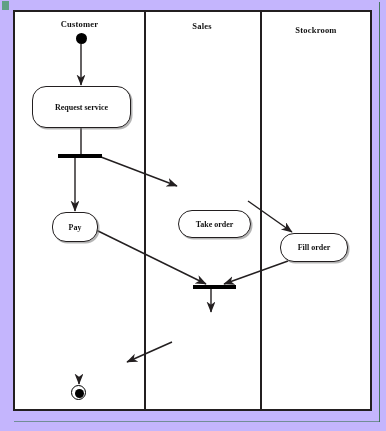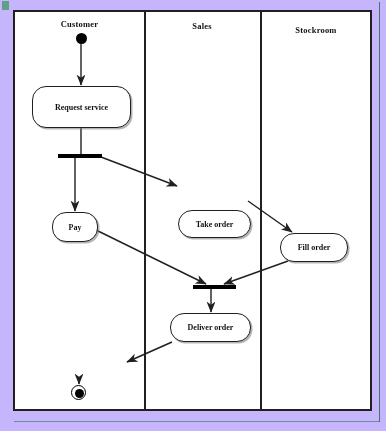--- a/index.html
+++ b/index.html
@@ -180,20 +180,19 @@
   <div class="sync-bar" style="left:58px; top:154px; width:44px; height:4px;"></div>
 
   <div class="activity" style="left:178px; top:174px; width:73px; height:28px;margin-top:36px;">Take order</div>
 
   <div class="activity" style="left:52px; top:212px; width:46px; height:30px;">Pay</div>
 
   <div class="activity" style="left:280px; top:233px; width:68px; height:29px;text-align:center;">Fill order</div>
 
   <div class="sync-bar" style="left:193px; top:285px; width:43px; height:4px;"></div>
 
-  <div class="activity" style="left:170px; top:313px; width:81px; height:29px;">Deliver order</div>
 
 
   <div id="end-node" style="left:71px; top:385px;">
     <div id="end-node-inner"></div>
   </div>
 
 </div>
 
 </body></html>

